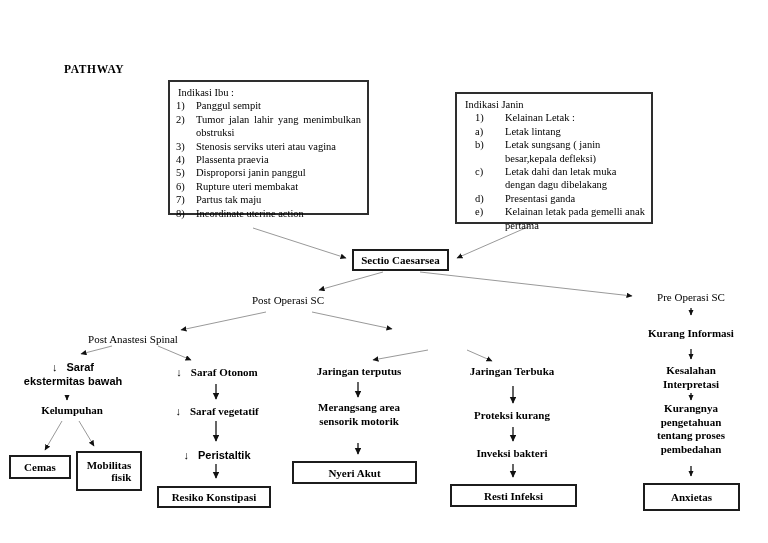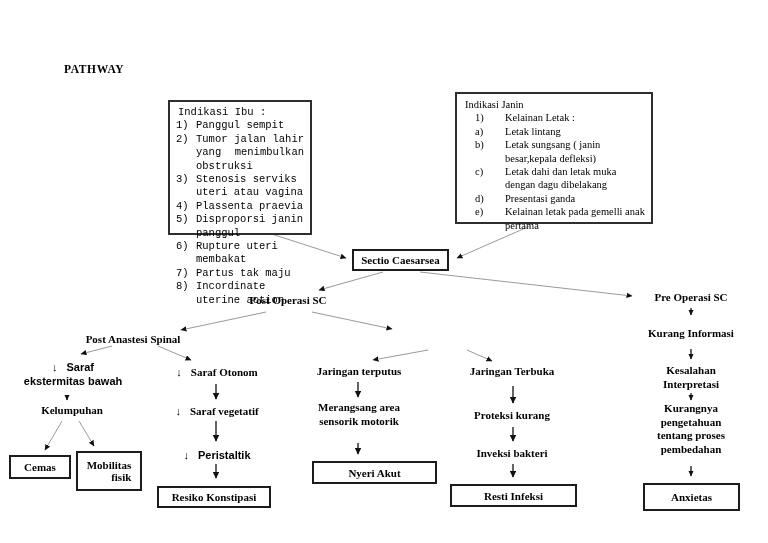--- a/index.html
+++ b/index.html
@@ -13,21 +13,21 @@
     border:2px solid #2e2e2e;background:#fff;
     font-size:10.5px;line-height:13.4px;padding:4px 6px 2px 6px;box-sizing:border-box;
   }
   .listbox .bt{margin-left:2px;}
   .li{display:flex;}
   .li .mk{flex:none;width:20px;}
   .li .txt{flex:1;}
   .li .txt.justify{text-align:justify;}
   .li2 .mk{flex:none;width:30px;margin-left:12px;}
   .lbl{font-size:11px;line-height:13.5px;text-align:center;font-weight:bold;}
-  .bold{font-weight:bold;}
+  .bold{font-weight:normal;}
   .sans{font-family:"Liberation Sans", sans-serif;font-size:11px;}
   .down{display:inline-block;margin-right:9px;}
   .nodebox{
     border:2px solid #1c1c1c;background:#fff;box-sizing:border-box;
     display:flex;align-items:center;justify-content:center;text-align:right;
     font-weight:bold;font-size:11px;line-height:12px;
   }
   svg.connectors{position:absolute;left:0;top:0;pointer-events:none;}
 </style>
 </head>
@@ -72,21 +72,21 @@
       <line x1="513" y1="464" x2="513" y2="477" marker-end="url(#ah)"></line>
       <line x1="691" y1="308" x2="691" y2="315" marker-end="url(#ah-sm)"></line>
       <line x1="691" y1="349" x2="691" y2="359" marker-end="url(#ah-sm)"></line>
       <line x1="691" y1="393" x2="691" y2="400" marker-end="url(#ah-sm)"></line>
       <line x1="691" y1="466" x2="691" y2="476" marker-end="url(#ah-sm)"></line>
     </g>
   </svg>
 
   <div class="abs title" style="left:64px;top:63px;">PATHWAY</div>
 
-  <div class="abs listbox" style="left:168px;top:100px;width:144px;height:135px;font-family:Liberation Mono, monospace;">
+  <div class="abs listbox" style="left:168px;top:80px;width:201px;height:135px;">
     <div class="bt">Indikasi Ibu :</div>
     <div class="li">
       <span class="mk">1)</span>
       <span class="txt">Panggul sempit</span>
       </div>
     <div class="li">
       <span class="mk">2)</span>
       <span class="txt justify">Tumor jalan lahir yang menimbulkan obstruksi</span>
       </div>
     <div class="li">
@@ -163,21 +163,21 @@
   <div class="abs lbl" style="left:157px;top:405px;width:120px;">
     <span class="down">↓</span><span>Saraf vegetatif</span>
   </div>
   <div class="abs lbl sans" style="left:161px;top:449px;width:112px;">
     <span class="down">↓</span><span>Peristaltik</span>
   </div>
   <div class="abs nodebox" style="left:157px;top:486px;width:114px;height:22px;">Resiko Konstipasi</div>
 
   <div class="abs lbl" style="left:304px;top:365px;width:110px;">Jaringan terputus</div>
   <div class="abs lbl" style="left:311px;top:401px;width:96px;">Merangsang area sensorik motorik</div>
-  <div class="abs nodebox" style="left:312px;top:461px;width:125px;height:23px;">Nyeri Akut</div>
+  <div class="abs nodebox" style="left:292px;top:461px;width:125px;height:23px;">Nyeri Akut</div>
 
   <div class="abs lbl" style="left:457px;top:365px;width:110px;">Jaringan Terbuka</div>
   <div class="abs lbl" style="left:462px;top:409px;width:100px;">Proteksi kurang</div>
   <div class="abs lbl" style="left:462px;top:447px;width:100px;">Inveksi bakteri</div>
   <div class="abs nodebox" style="left:450px;top:484px;width:127px;height:23px;">Resti Infeksi</div>
 
   <div class="abs lbl" style="left:641px;top:327px;width:100px;">Kurang Informasi</div>
   <div class="abs lbl" style="left:651px;top:364px;width:80px;">Kesalahan Interpretasi</div>
   <div class="abs lbl" style="left:645px;top:402px;width:92px;">Kurangnya pengetahuan tentang proses pembedahan</div>
   <div class="abs nodebox" style="left:643px;top:483px;width:97px;height:28px;">Anxietas</div>

